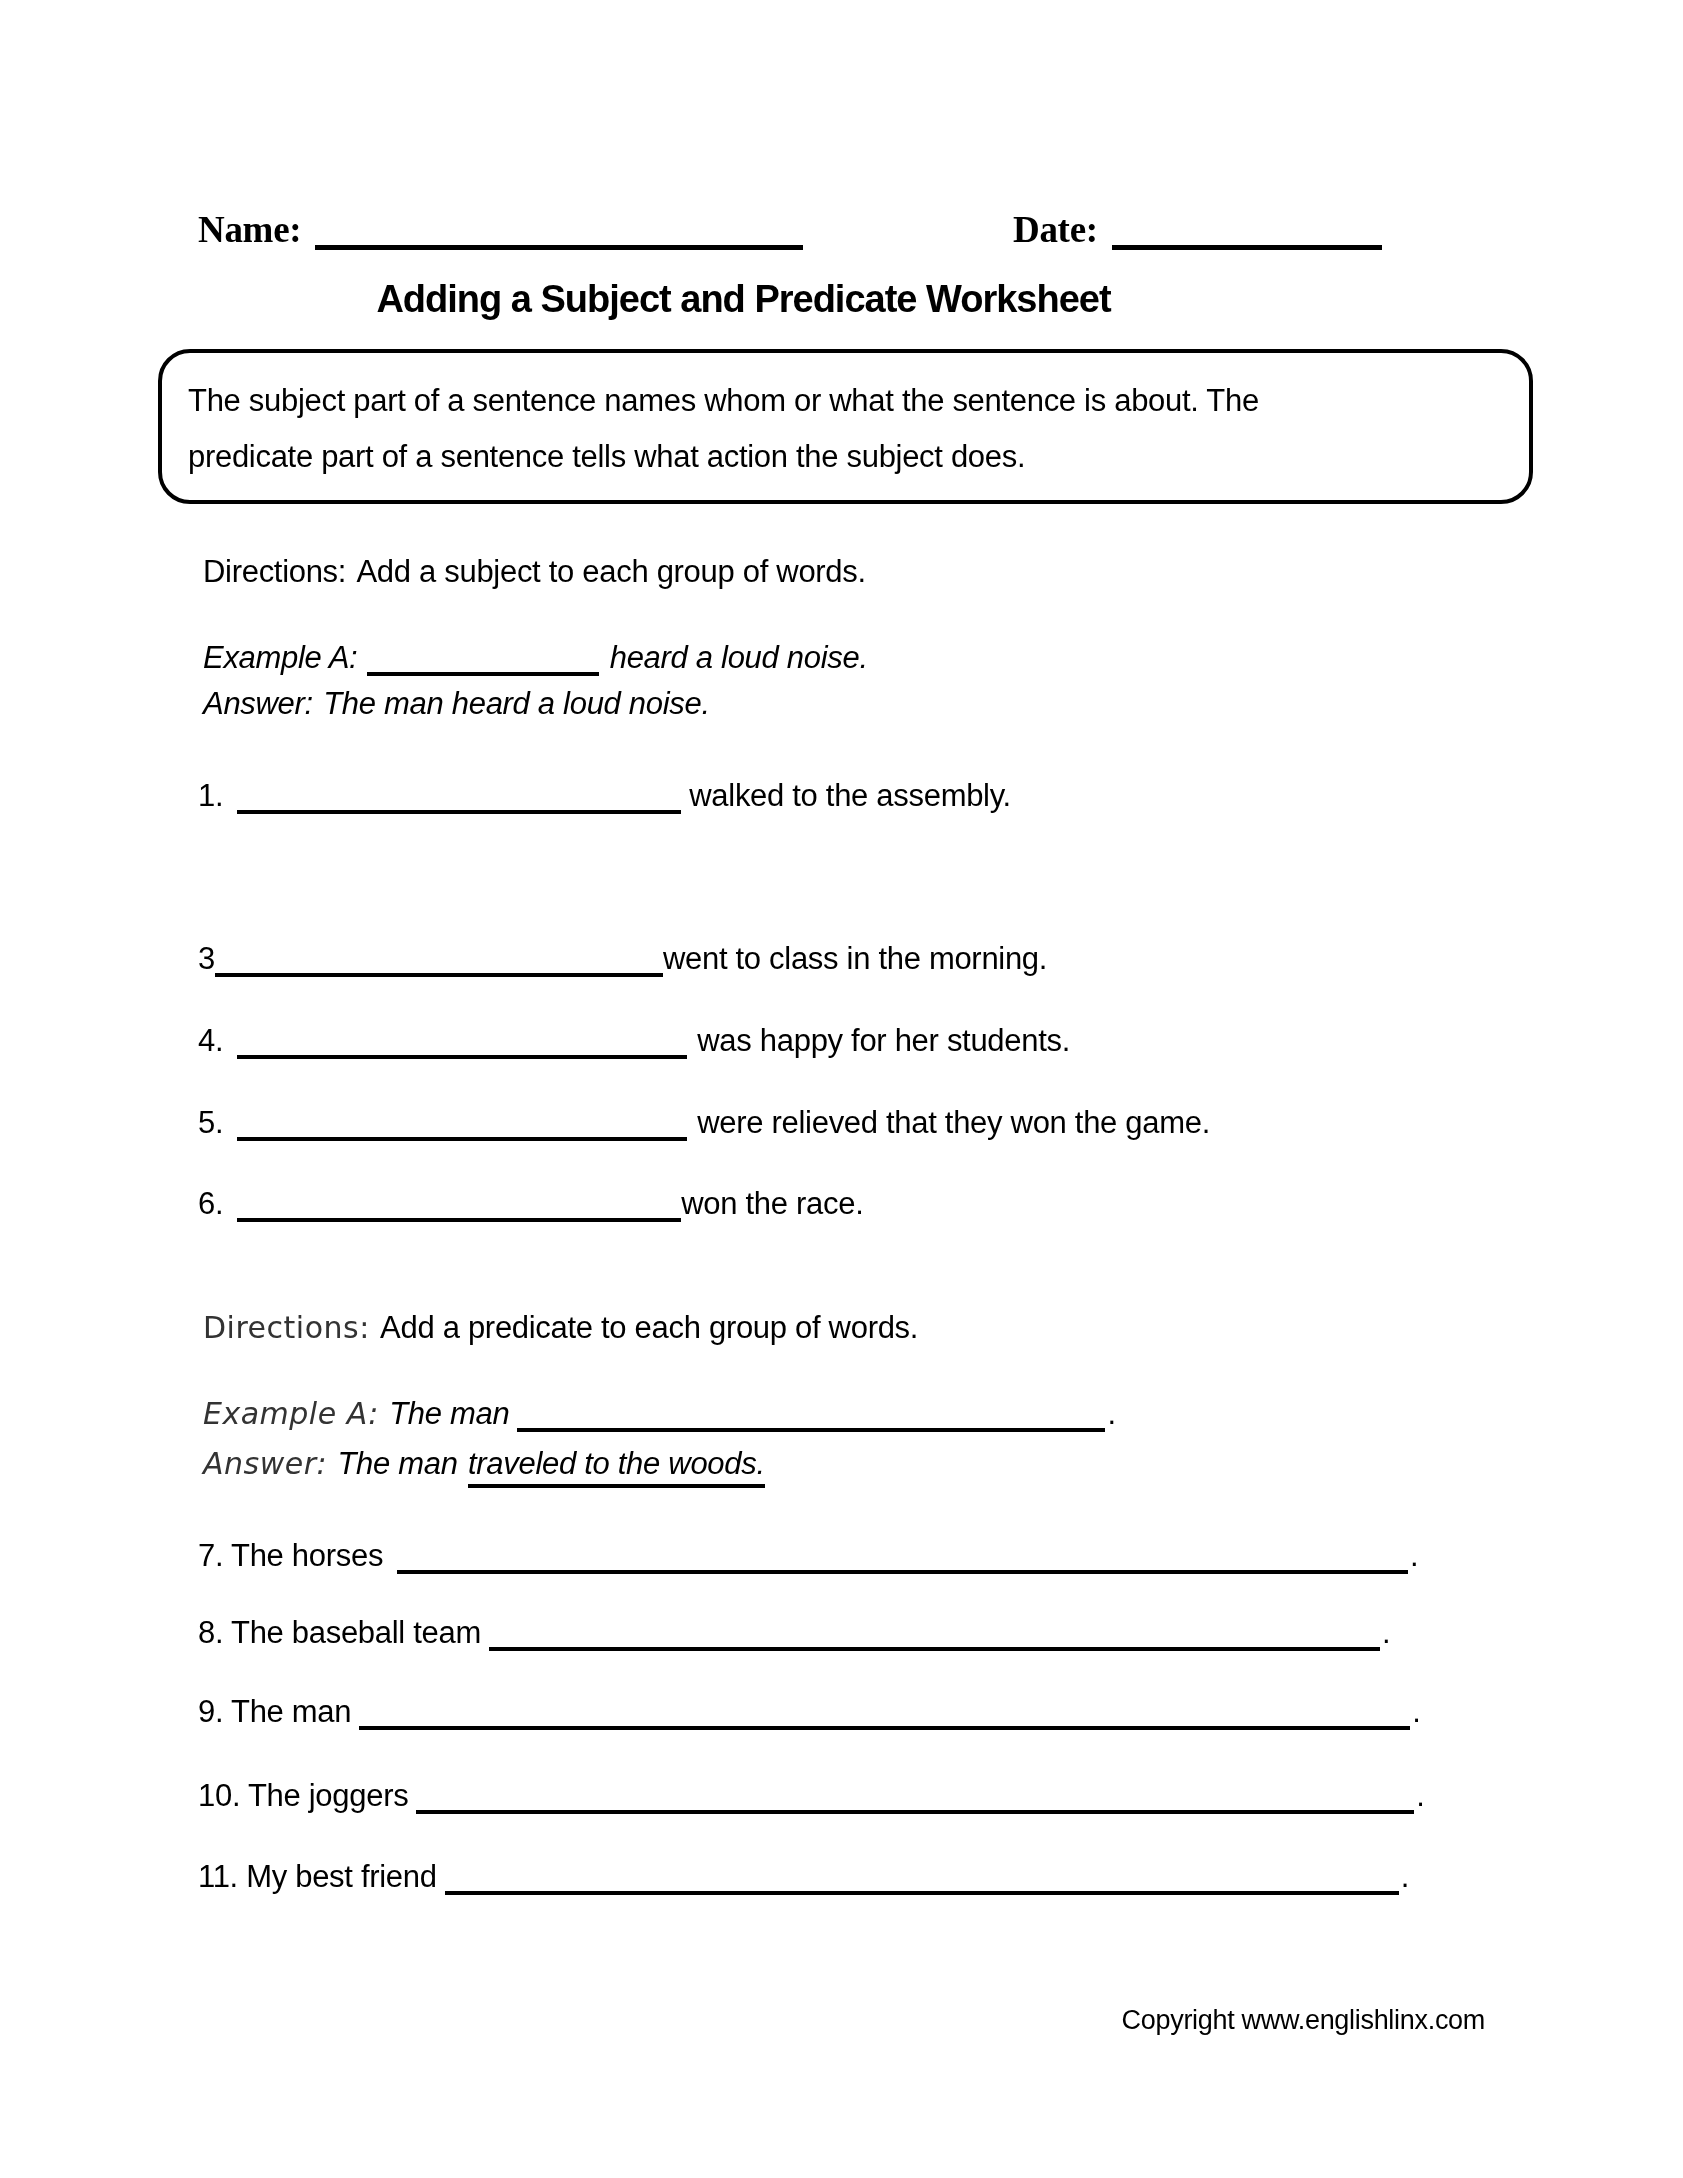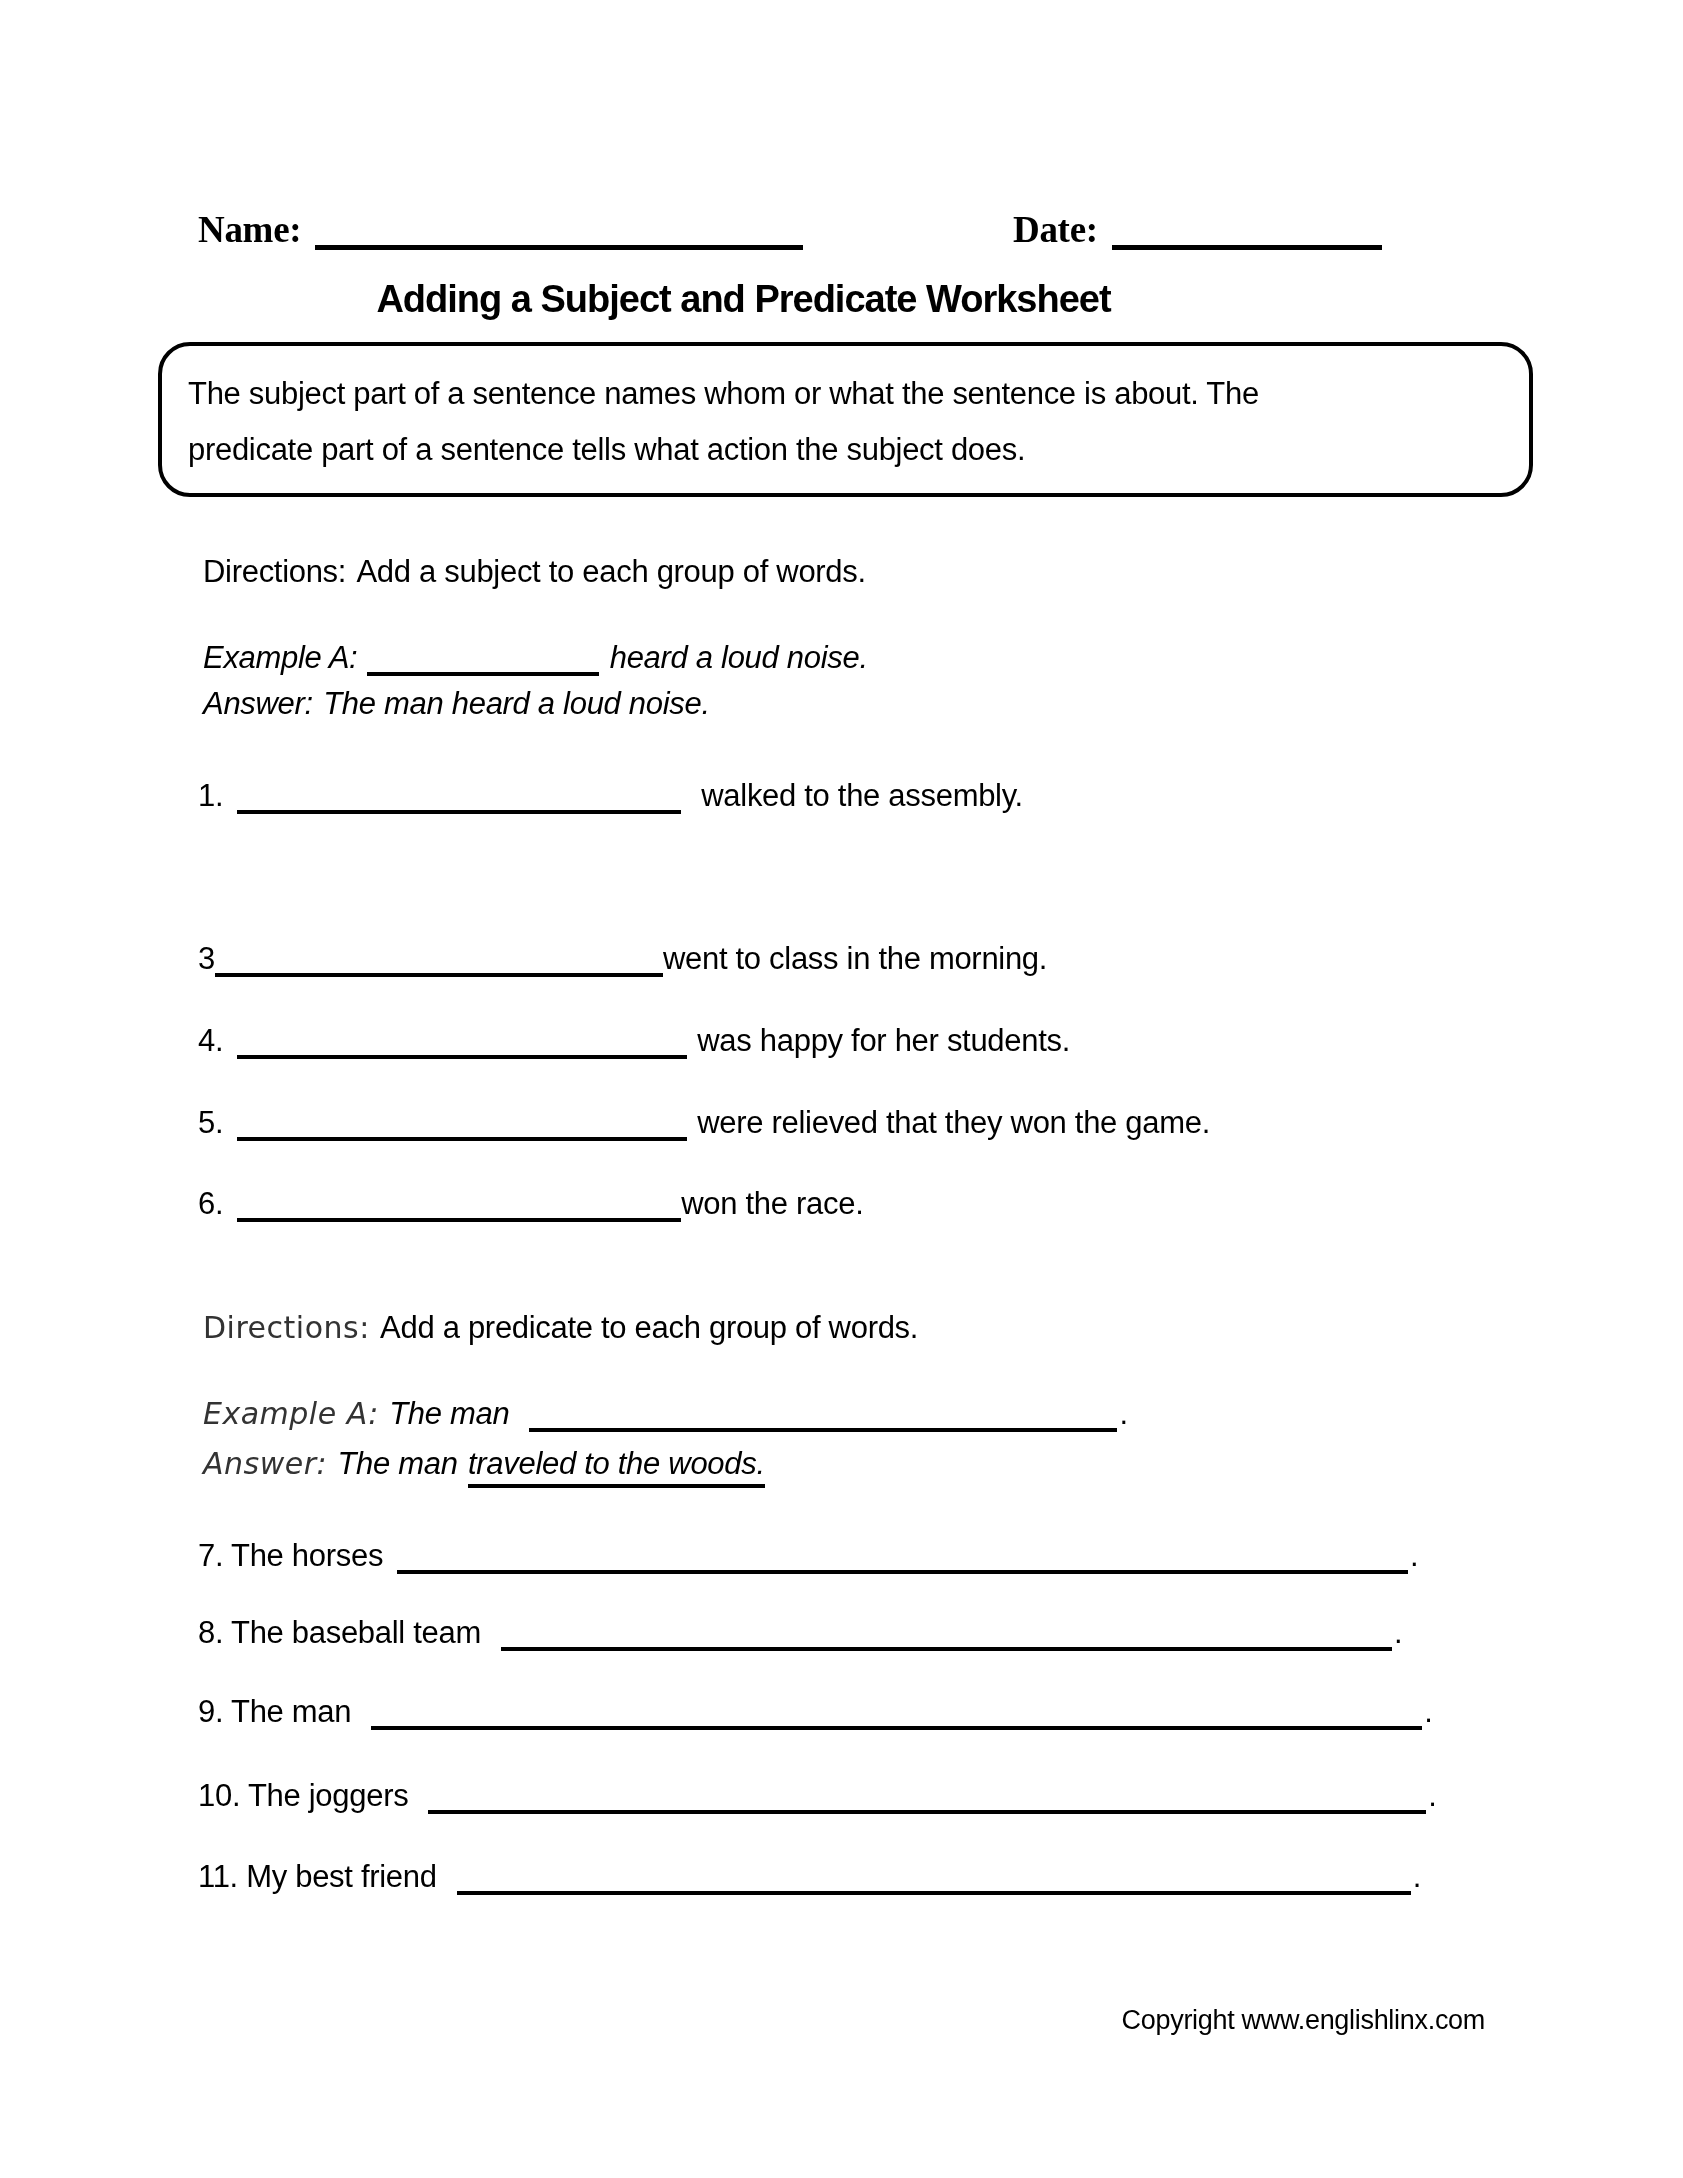--- a/index.html
+++ b/index.html
@@ -36,21 +36,21 @@
     left: 0;
     width: 1487px;
     text-align: center;
     font-size: 38px;
     font-weight: bold;
     letter-spacing: -1px;
   }
   .defbox {
     position: absolute;
     left: 158px;
-    top: 342px;
+    top: 349px;
     width: 1367px;
     height: 147px;
     border: 4px solid #000;
     border-radius: 32px;
   }
   .defbox .boxtext {
     padding: 20px 20px 0 26px;
     font-size: 31px;
     line-height: 56px;
     letter-spacing: -0.3px;
@@ -60,21 +60,21 @@
     font-family: "DejaVu Sans", sans-serif;
     color: #333333;
     font-size: 30px;
     letter-spacing: 0.5px;
   }
   .uline {
     border-bottom: 4px solid #000;
     padding-bottom: 3px;
   }
   .ml14 { margin-left: 14px; }
-  .ml12 { margin-left: 20px; }
+  .ml12 { margin-left: 8px; }
   .ml10 { margin-left: 10px; }
   .ml2  { margin-left: 2px; }
   .copyright {
     position: absolute;
     right: 198px;
     top: 2005px;
     font-size: 27px;
     letter-spacing: -0.3px;
   }
 </style>

